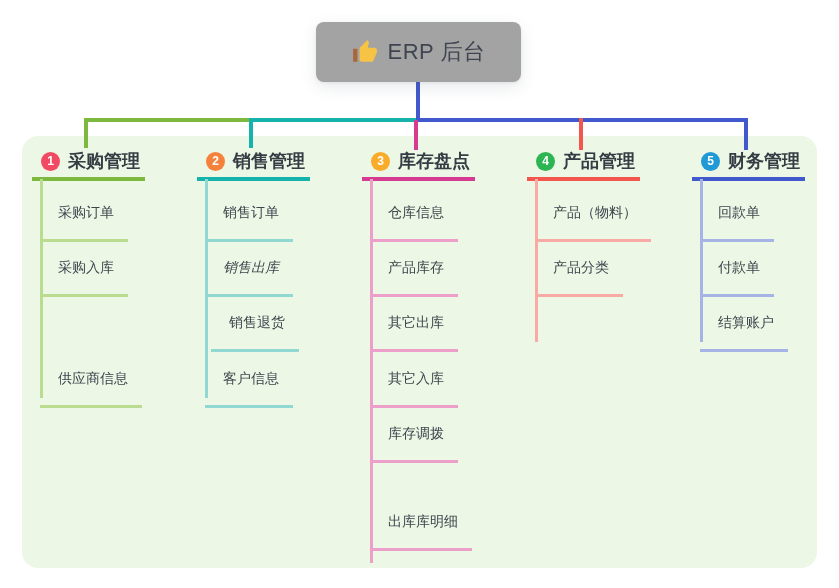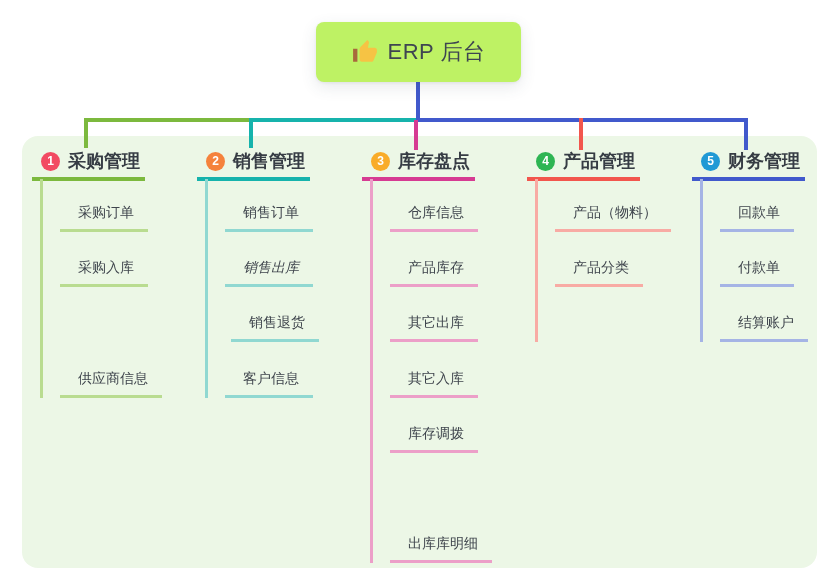--- a/index.html
+++ b/index.html
@@ -4,34 +4,34 @@
 <style>
   * { margin:0; padding:0; box-sizing:border-box; }
   html,body { background:#fff; }
   body { font-family:"Liberation Sans","DejaVu Sans",sans-serif; }
   .stage { position:relative; width:839px; height:588px; background:var(--canvas_bg,#fff); overflow:hidden; }
 
   .panel { position:absolute; left:22px; top:136px; width:795px; height:432px;
            background:var(--panel_bg,#ecf7e6); border-radius:16px; }
 
   .root-node { position:absolute; left:316px; top:22px; width:205px; height:60px;
-               background:#bef264; border-radius:8px; box-shadow:0 5px 16px rgba(60,70,90,.12), 0 1px 3px rgba(60,70,90,.08);
+               background:#a3a3a3; border-radius:8px; box-shadow:0 5px 16px rgba(60,70,90,.12), 0 1px 3px rgba(60,70,90,.08);
                display:flex; align-items:center; justify-content:center; gap:10px; z-index:3; }
   .root-node .root-title { font-size:22px; color:var(--root_text,#3e4551); letter-spacing:.5px; }
   .root-node svg { width:26px; height:26px; }
 
   .line { position:absolute; }
 
   .branch-title-row { position:absolute; display:flex; align-items:center; gap:8px; height:22px; z-index:2; }
   .badge { width:19px; height:19px; border-radius:50%; color:#fff; font-size:12px; font-weight:bold;
            display:flex; align-items:center; justify-content:center; flex:0 0 auto; }
   .branch-title { font-size:18px; font-weight:600; color:var(--title_text,#363c44); white-space:nowrap; }
 
   .sub-item { position:absolute; white-space:nowrap; font-size:14px; color:var(--item_text,#3f454d);
-              line-height:20px; padding:0 14px 7px 18px; border-bottom-style:solid; border-bottom-width:3px;margin-left:20px; }
+              line-height:20px; padding:0 14px 17px 18px; border-bottom-style:solid; border-bottom-width:3px; }
 </style>
 </head>
 <body>
 
 <div class="stage">
 
   <div class="panel"></div>
 
   <div class="root-node">
     <svg viewBox="0 0 24 24" aria-hidden="true">
@@ -80,21 +80,21 @@
     <div class="sub-item" style="left: 205px; top: 368px; border-bottom-color: rgb(144, 216, 209);">客户信息</div>
     <div class="branch-title-row" style="left: 371px; top: 150px;">
       <span class="badge" style="background: rgb(249, 172, 41);">3</span>
       <span class="branch-title">库存盘点</span>
     </div>
     <div class="sub-item" style="left: 370px; top: 202px; border-bottom-color: rgb(236, 159, 200);">仓库信息</div>
     <div class="sub-item" style="left: 370px; top: 257px; border-bottom-color: rgb(236, 159, 200);">产品库存</div>
     <div class="sub-item" style="left: 370px; top: 312px; border-bottom-color: rgb(236, 159, 200);">其它出库</div>
     <div class="sub-item" style="left: 370px; top: 368px; border-bottom-color: rgb(236, 159, 200);">其它入库</div>
     <div class="sub-item" style="left: 370px; top: 423px; border-bottom-color: rgb(236, 159, 200);">库存调拨</div>
-    <div class="sub-item" style="left: 370px; top: 533px; border-bottom-color: rgb(236, 159, 200);">出库库明细</div>
+    <div class="sub-item" style="left: 370px; top: 511px; border-bottom-color: rgb(236, 159, 200);">出库库明细</div>
     <div class="branch-title-row" style="left: 536px; top: 150px;">
       <span class="badge" style="background: rgb(46, 181, 83);">4</span>
       <span class="branch-title">产品管理</span>
     </div>
     <div class="sub-item" style="left: 535px; top: 202px; border-bottom-color: rgb(248, 171, 164);">产品（物料）</div>
     <div class="sub-item" style="left: 535px; top: 257px; border-bottom-color: rgb(248, 171, 164);">产品分类</div>
     <div class="branch-title-row" style="left: 701px; top: 150px;">
       <span class="badge" style="background: rgb(32, 153, 213);">5</span>
       <span class="branch-title">财务管理</span>
     </div>

